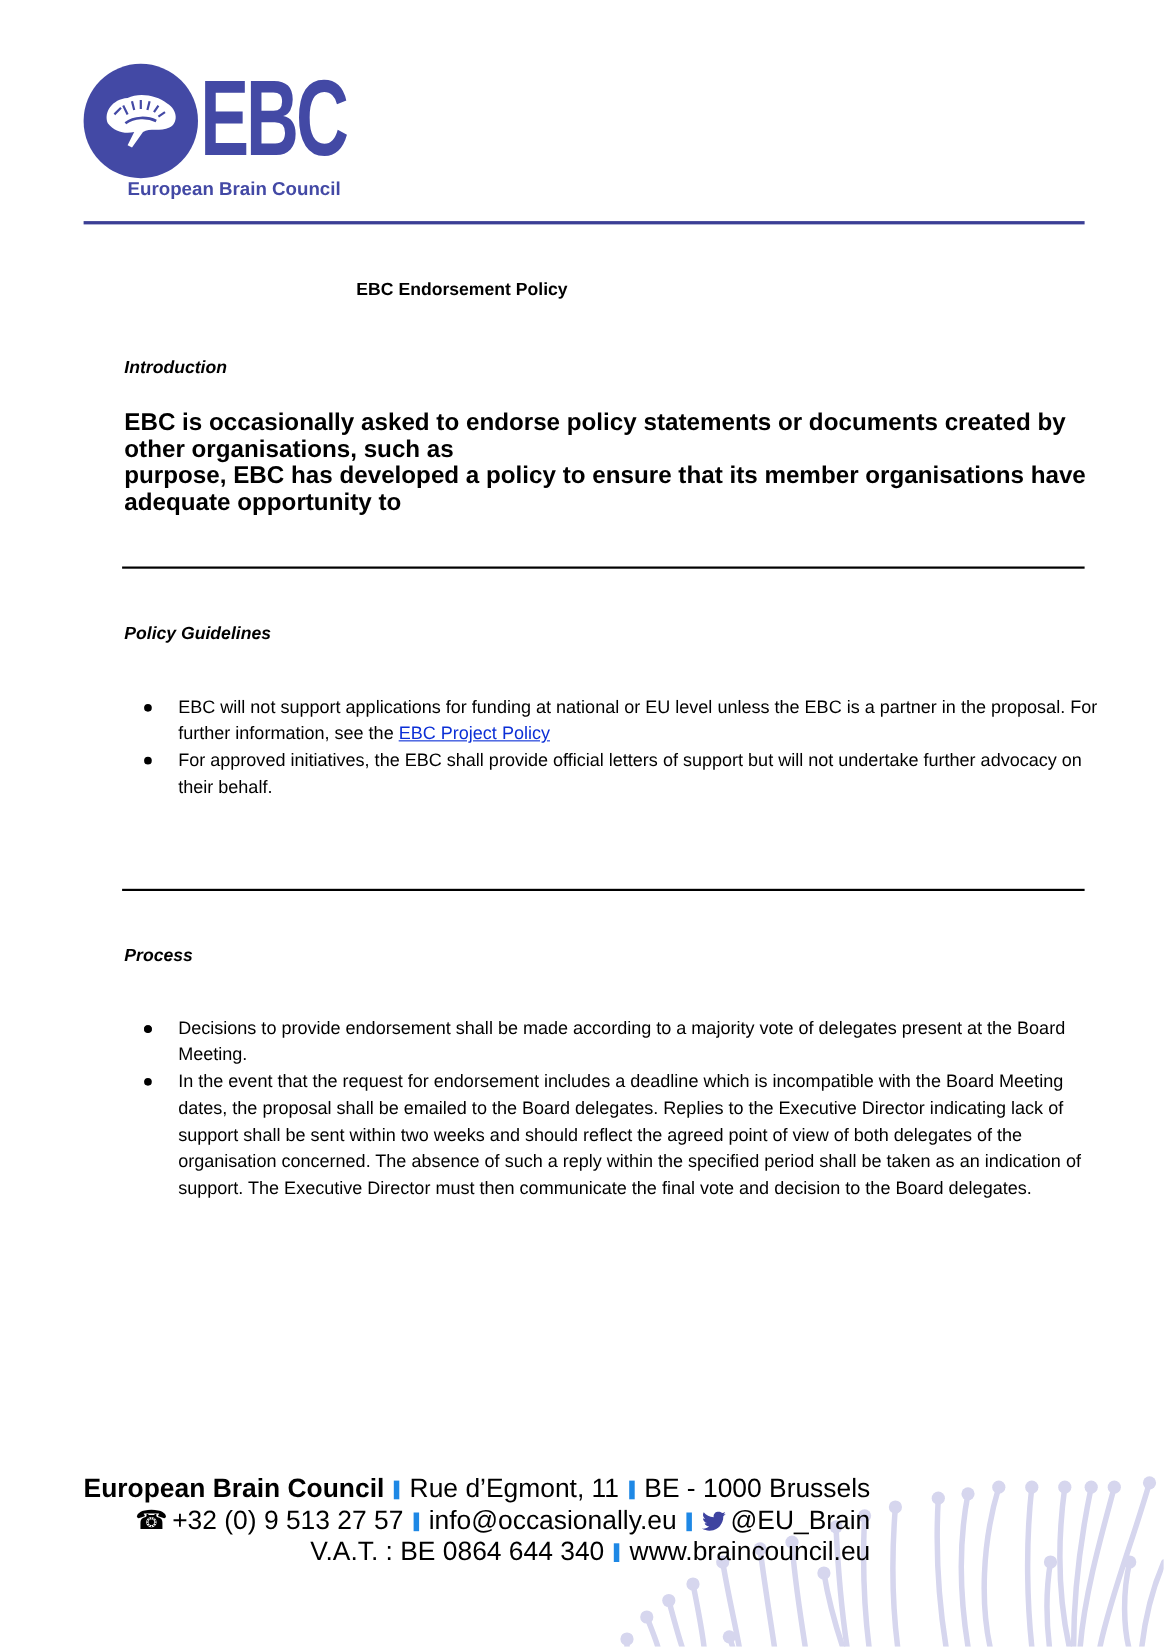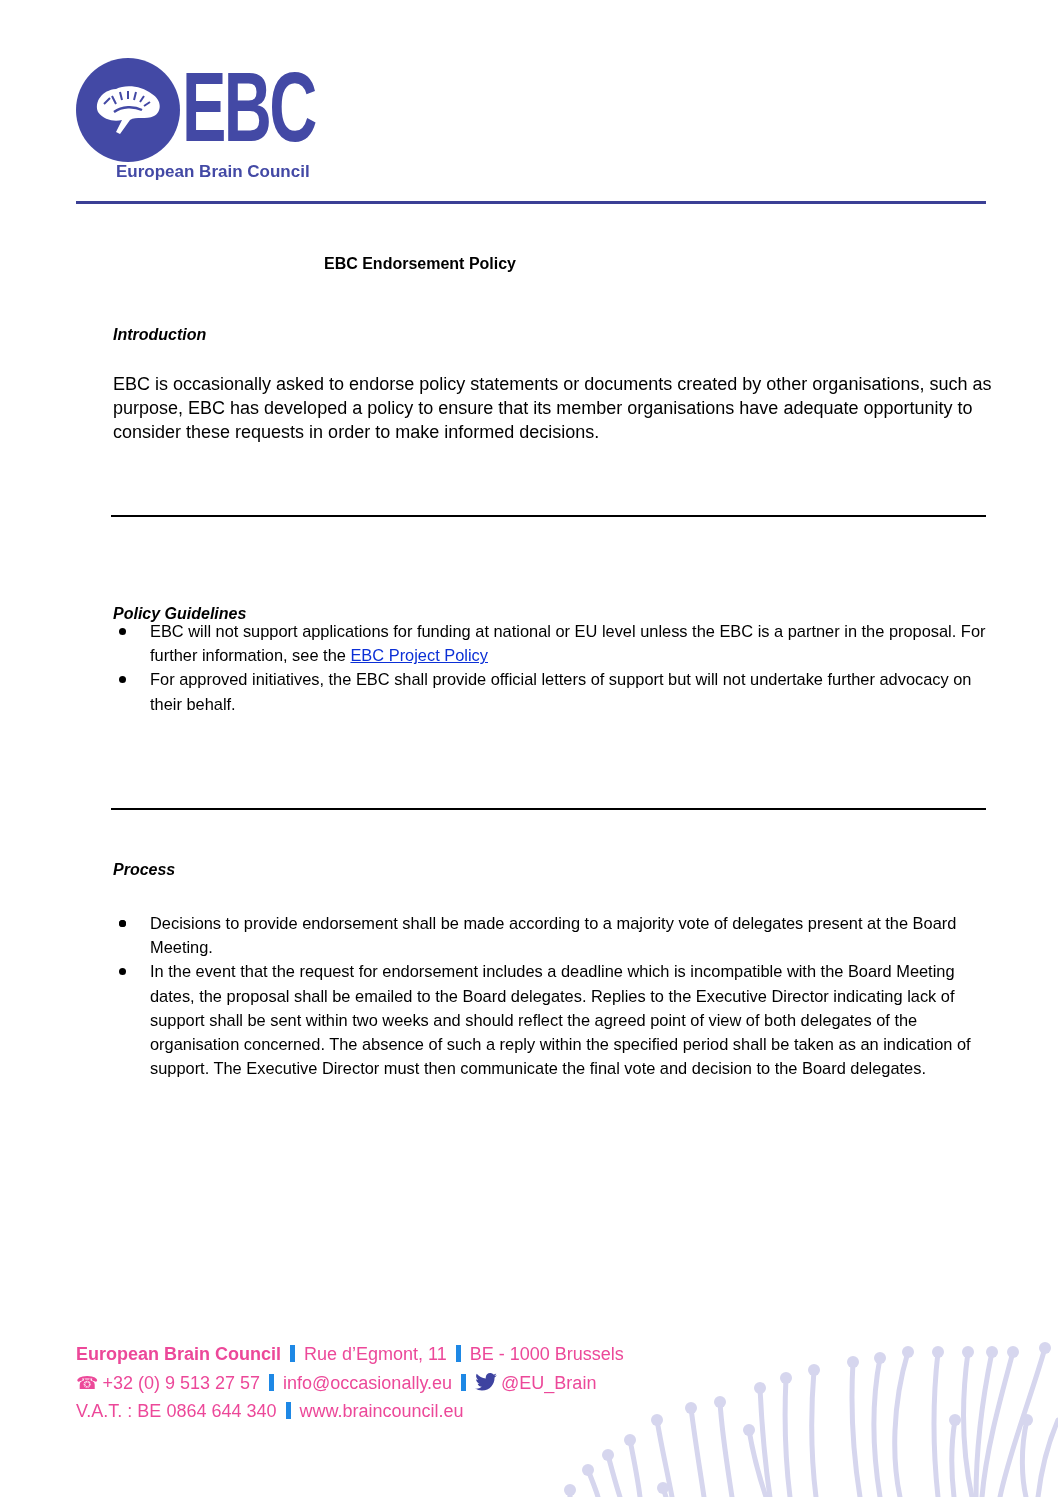--- a/index.html
+++ b/index.html
@@ -8,28 +8,28 @@
   .logo { position: absolute; left: 76px; top: 58px; width: 240px; height: 130px; }
   .logo-circle { position: absolute; left: 0; top: 0; width: 104px; height: 104px; border-radius: 50%; background: #4349a5; }
   .logo-brain { position: absolute; left: 14px; top: 24px; width: 76px; height: 56px; }
   .logo-letters { position: absolute; left: 106px; top: -6px; font-family: "Liberation Sans", sans-serif; font-weight: bold;
                   font-size: 98px; line-height: 110px; color: #4349a5; letter-spacing: -4px; transform: scaleX(0.68); transform-origin: left top; }
   .logo-sub { position: absolute; left: 40px; top: 104px; font-weight: bold; font-size: 17px; color: #4349a5; letter-spacing: 0px; }
   .header-rule { position: absolute; left: 76px; top: 201px; width: 910px; height: 3px; background: #3b3f95; }
 
   .doc-title { position: absolute; left: 0; width: 840px; top: 255px; text-align: center; font-weight: bold; font-size: 16px; }
   .section-heading { position: absolute; left: 113px; font-weight: bold; font-style: italic; font-size: 16px; }
-  .para { position: absolute; left: 113px; width: 880px; font-size: 18px; line-height: 24.2px; }
+  .para { position: absolute; left: 113px; width: 880px; font-size: 22px; line-height: 24.2px; font-weight: bold; }
   .rule { position: absolute; left: 111px; width: 875px; height: 2px; background: #000; }
-  ul.bullets { position: absolute; left: 113px; width: 880px; margin: 4px; padding: 0; list-style: none; font-size: 16.4px; line-height: 24.2px; }
+  ul.bullets { position: absolute; left: 113px; width: 880px; margin: 16px; padding: 0; list-style: none; font-size: 16.4px; line-height: 24.2px; }
   ul.bullets li { position: relative; padding-left: 33px; }
   ul.bullets li .dot { position: absolute; left: 2px; top: 9px; width: 7px; height: 7px; border-radius: 50%; background: #000; }
   a.link { color: #0b2fd6; text-decoration: underline; }
 
-  .footer { position: absolute; left: 76px; top: 1340px; font-size: 18px; line-height: 28.5px; color: #ec4899; }
+  .footer { position: absolute; left: 76px; top: 1340px; font-size: 24px; line-height: 28.5px; color: #000000; text-align: right; }
   .footer .row { white-space: nowrap; }
   .footer .org { font-weight: bold; }
   .footer .sep { display: inline-block; width: 5px; height: 17px; background: #1e88e5; margin: 0 9px; vertical-align: -2px; }
   .footer .icon { display: inline-block; margin-right: 4px; }
   .deco { position: absolute; left: 540px; top: 1320px; width: 518px; height: 177px; }
 </style>
 </head>
 <body>
 
 <div class="logo">
@@ -44,25 +44,24 @@
   <div class="logo-sub">European Brain Council</div>
 </div>
 <div class="header-rule"></div>
 
 <div class="doc-title">EBC Endorsement Policy</div>
 
 <div class="section-heading" style="top:326px;">Introduction</div>
 <div class="para" style="top:372px;">
   <div>EBC is occasionally asked to endorse policy statements or documents created by other organisations, such as</div>
   <div>purpose, EBC has developed a policy to ensure that its member organisations have adequate opportunity to</div>
-  <div>consider these requests in order to make informed decisions.</div>
 </div>
 <div class="rule" style="top:515px;"></div>
 
-<div class="section-heading" style="top:568px;margin-top:37px;">Policy Guidelines</div>
+<div class="section-heading" style="top:568px;">Policy Guidelines</div>
 <ul class="bullets" style="top:615px;">
   <li>
     <span class="dot"></span>
     <span>EBC will not support applications for funding at national or EU level unless the EBC is a partner in the proposal. For further information, see the </span><a class="link" href="#">EBC Project Policy</a>
   </li>
   <li>
     <span class="dot"></span>
     <span>For approved initiatives, the EBC shall provide official letters of support but will not undertake further advocacy on their behalf.</span>
   </li>
 </ul>

